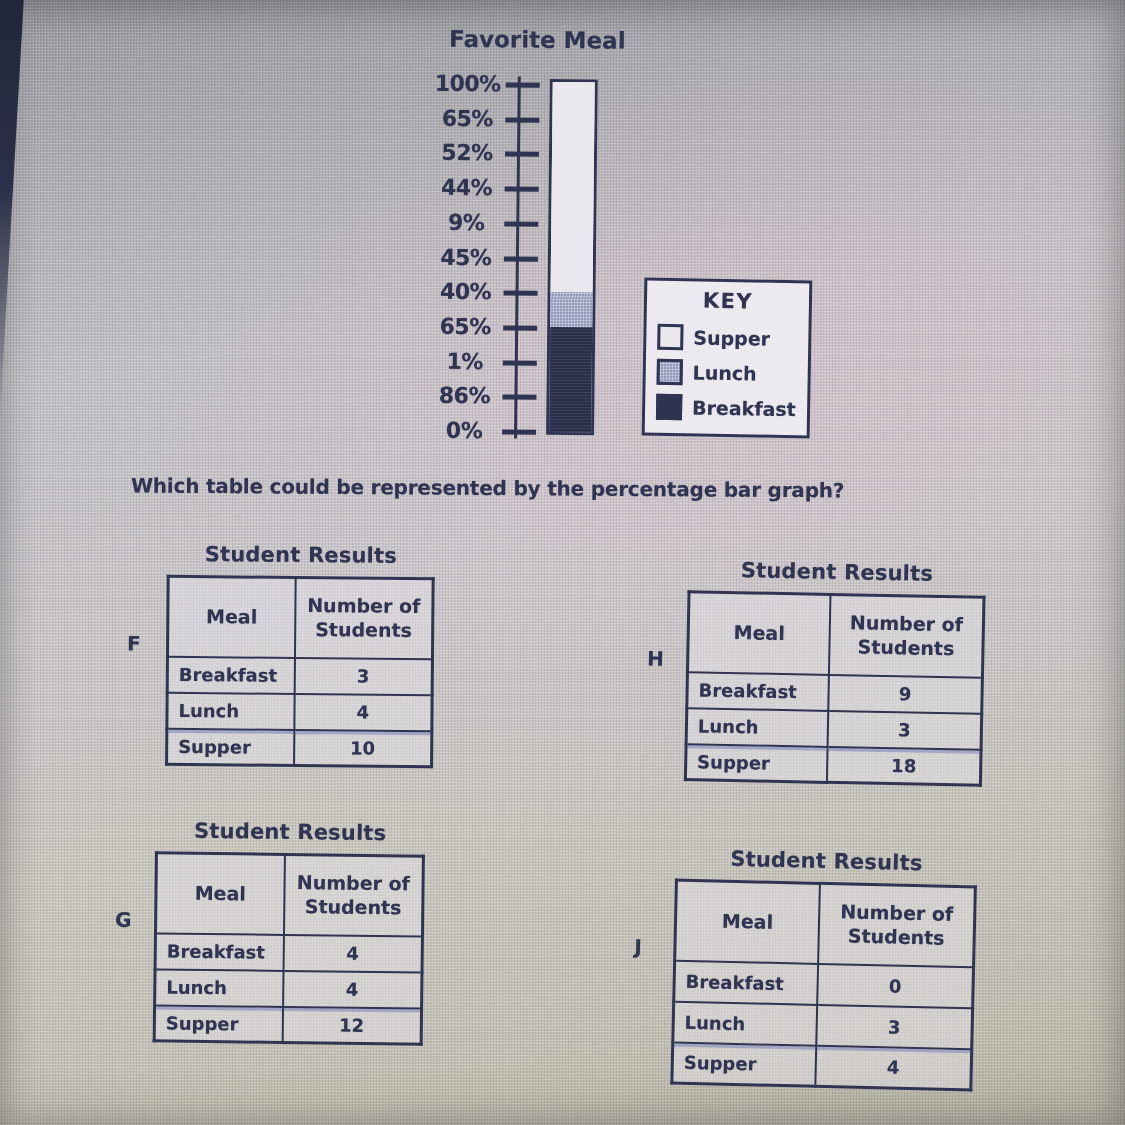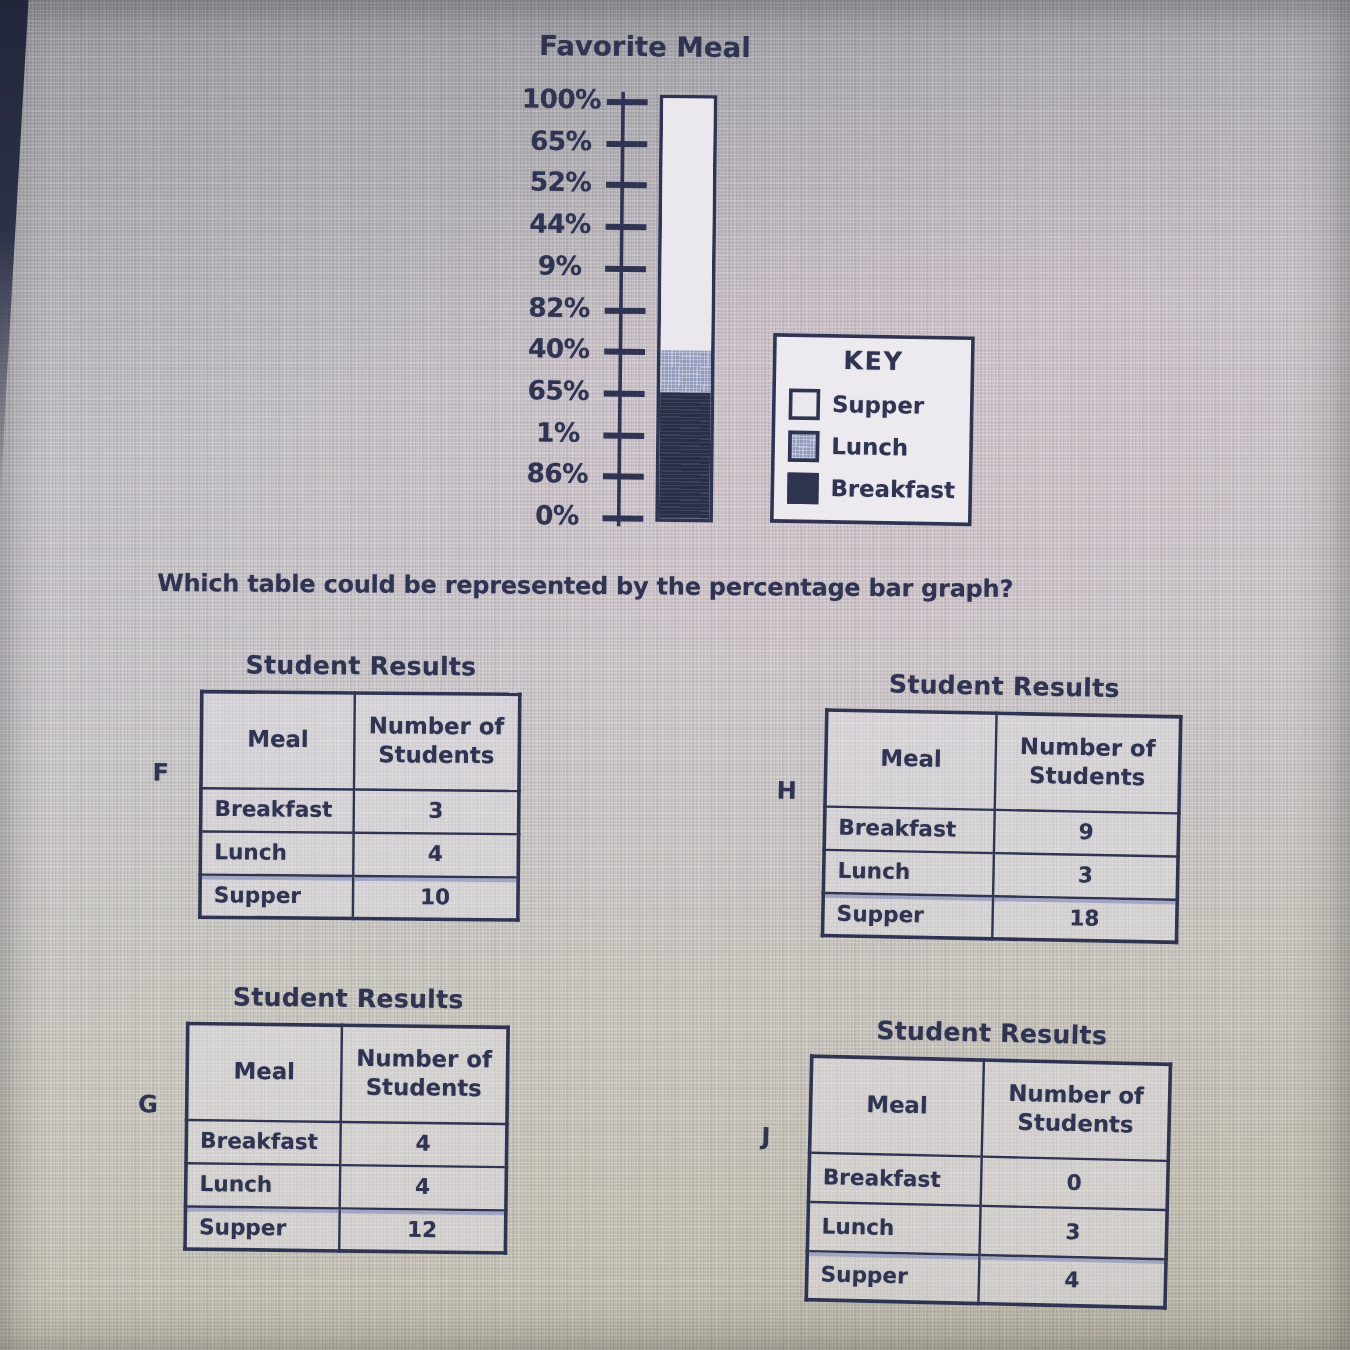--- a/index.html
+++ b/index.html
@@ -125,21 +125,21 @@
             </div>
             <div class="tickrow" style="top: 104.1px;">
               <span class="ticklabel">44%</span>
               <span class="tickmark"></span>
             </div>
             <div class="tickrow" style="top: 138.8px;">
               <span class="ticklabel">9%</span>
               <span class="tickmark"></span>
             </div>
             <div class="tickrow" style="top: 173.5px;">
-              <span class="ticklabel">82%</span>
+              <span class="ticklabel">45%</span>
               <span class="tickmark"></span>
             </div>
             <div class="tickrow" style="top: 208.2px;">
               <span class="ticklabel">40%</span>
               <span class="tickmark"></span>
             </div>
             <div class="tickrow" style="top: 242.9px;">
               <span class="ticklabel">65%</span>
               <span class="tickmark"></span>
             </div>

